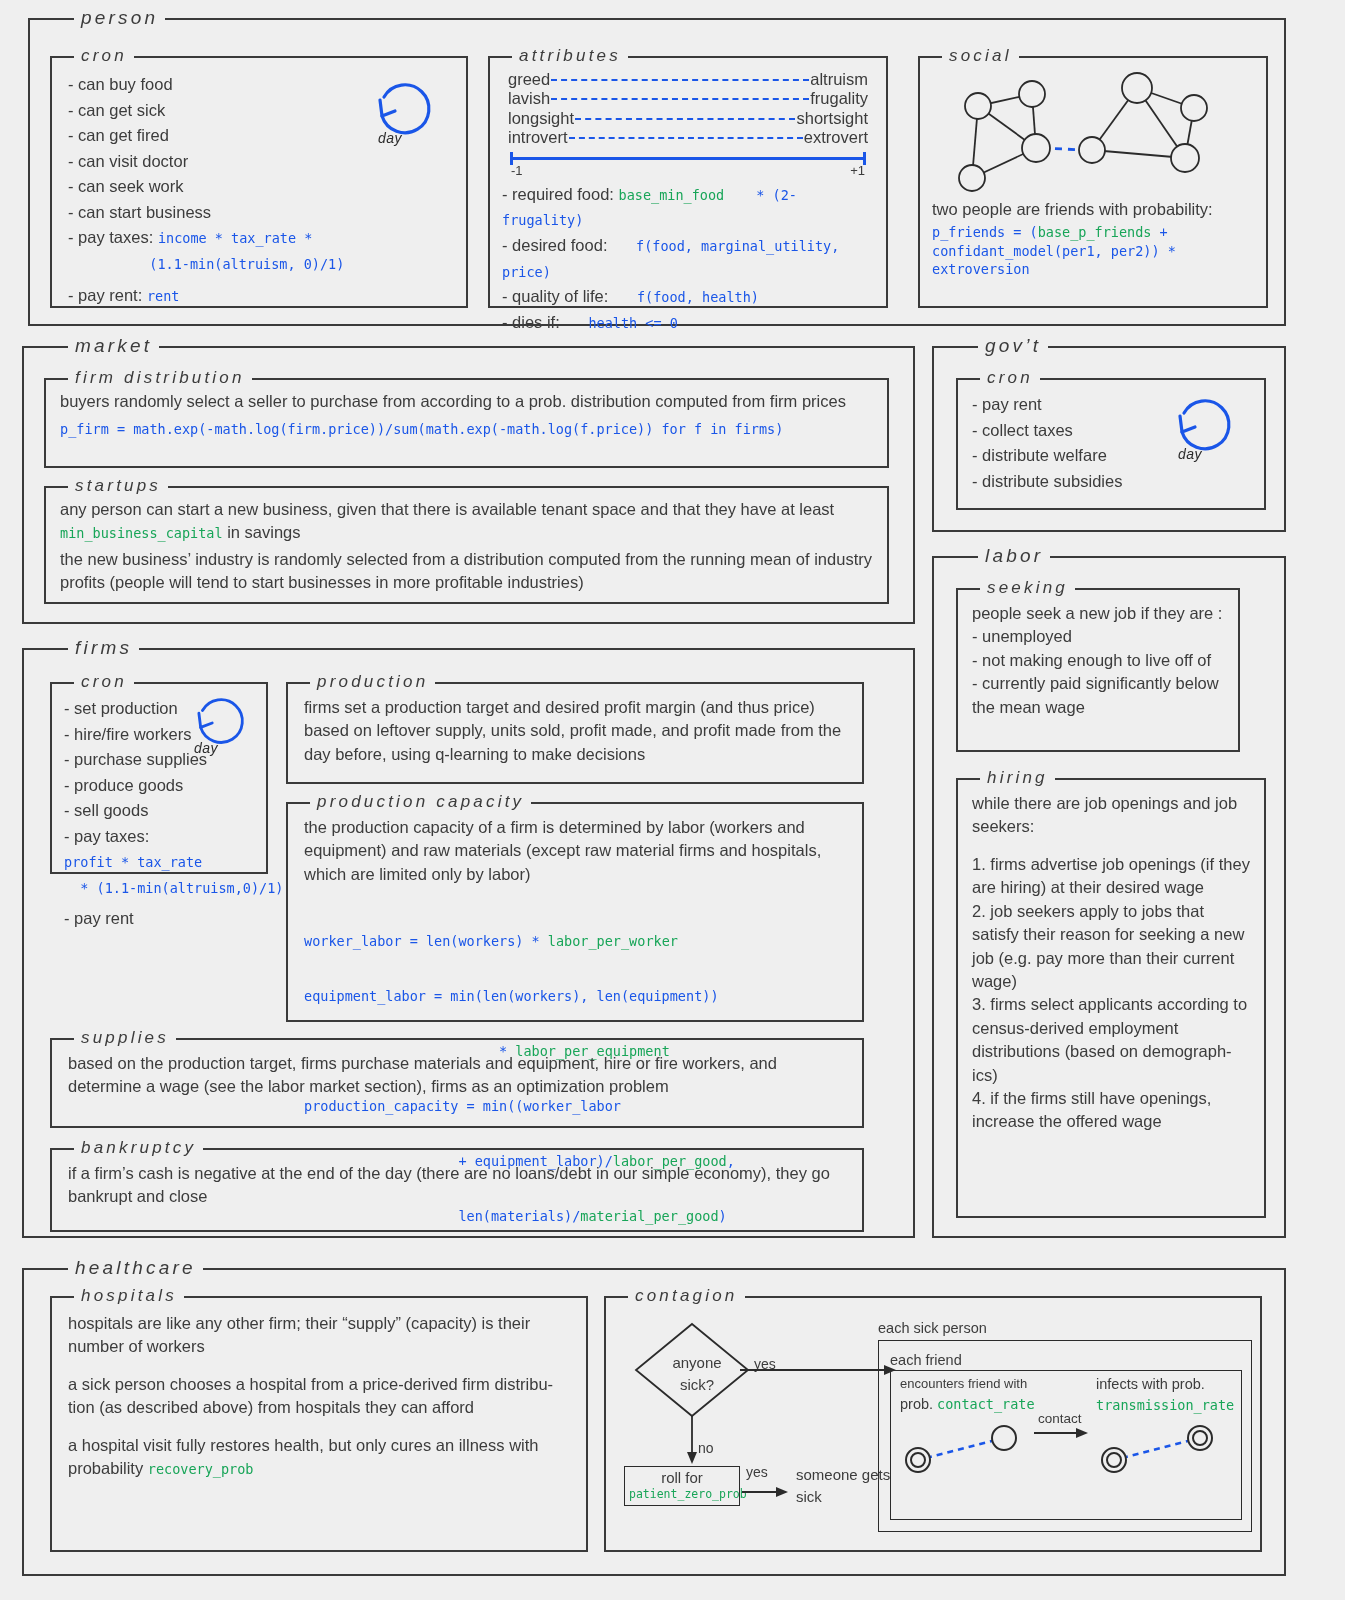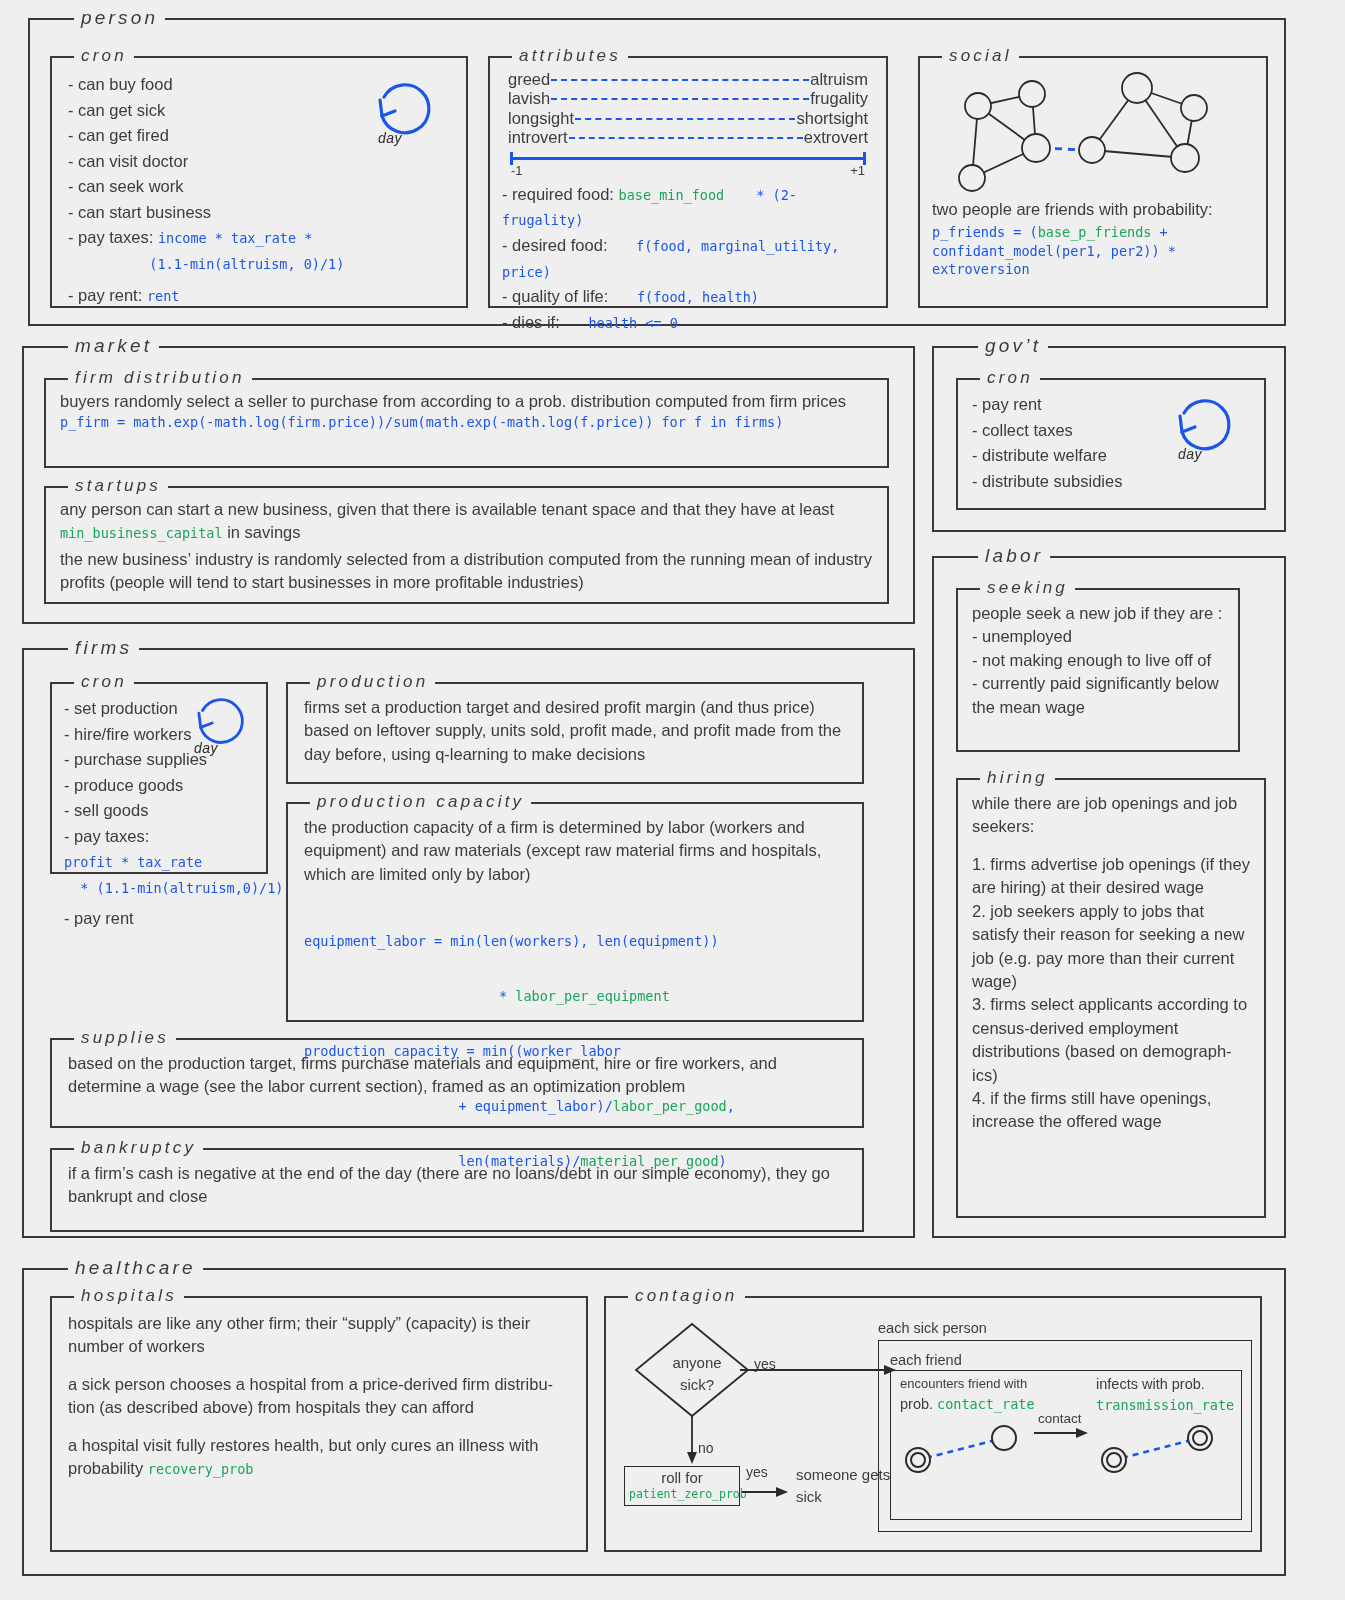--- a/index.html
+++ b/index.html
@@ -225,21 +225,21 @@
   </div>
 </div>
 
 <div class="fs lg-outer" id="market">
   <div class="legend">market</div>
 
   <div class="fs lg-inner" id="firmdist">
     <div class="legend">firm distribution</div>
     <div class="body" style="padding:10px 14px;">
       <div class="txt">buyers randomly select a seller to purchase from according to a prob. distribution computed from firm prices</div>
-      <div class="code wrap" style="">p_firm = math.exp(-math.log(firm.price))/sum(math.exp(-math.log(f.price)) for f in firms)</div>
+      <div class="code wrap" style="margin-top:7px">p_firm = math.exp(-math.log(firm.price))/sum(math.exp(-math.log(f.price)) for f in firms)</div>
     </div>
   </div>
 
   <div class="fs lg-inner" id="startups">
     <div class="legend">startups</div>
     <div class="body" style="padding:10px 14px;">
       <div class="txt"><span>any person can start a new business, given that there is available tenant space and that they have at least</span><br><span class="inline-green">min_business_capital</span><span> in savings</span></div>
       <div class="txt" style="margin-top:3px">the new business’ industry is randomly selected from a distribution computed from the running mean of industry profits (people will tend to start businesses in more profitable industries)</div>
     </div>
   </div>
@@ -325,33 +325,34 @@
     <div class="body" style="padding:12px 16px;">
       <div class="txt">firms set a production target and desired profit margin (and thus price) based on leftover supply, units sold, profit made, and profit made from the day before, using q-learning to make decisions</div>
     </div>
   </div>
 
   <div class="fs lg-inner" id="prodcap">
     <div class="legend">production capacity</div>
     <div class="body" style="padding:12px 16px;">
       <div class="txt">the production capacity of a firm is determined by labor (workers and equipment) and raw materials (except raw material firms and hospitals, which are limited only by labor)</div>
       <div class="code" style="margin-top:9px">
+        <div><span>worker_labor = len(workers) * </span><span class="g">labor_per_worker</span></div>
         <div><span>equipment_labor = min(len(workers), len(equipment))</span></div>
         <div><span>                        * </span><span class="g">labor_per_equipment</span></div>
         <div><span>production_capacity = min((worker_labor</span></div>
         <div><span>                   + equipment_labor)/</span><span class="g">labor_per_good</span><span>,</span></div>
         <div><span>                   len(materials)/</span><span class="g">material_per_good</span><span>)</span></div>
       </div>
     </div>
   </div>
 
   <div class="fs lg-inner" id="supplies">
     <div class="legend">supplies</div>
     <div class="body" style="padding:12px 16px;">
-      <div class="txt">based on the production target, firms purchase materials and equipment, hire or fire workers, and determine a wage (see the labor current section), framed as an optimization problem</div>
+      <div class="txt">based on the production target, firms purchase materials and equipment, hire or fire workers, and determine a wage (see the labor market section), firms as an optimization problem</div>
     </div>
   </div>
 
   <div class="fs lg-inner" id="bankruptcy">
     <div class="legend">bankruptcy</div>
     <div class="body" style="padding:12px 16px;">
       <div class="txt">if a firm’s cash is negative at the end of the day (there are no loans/debt in our simple economy), they go bankrupt and close</div>
     </div>
   </div>
 </div>

